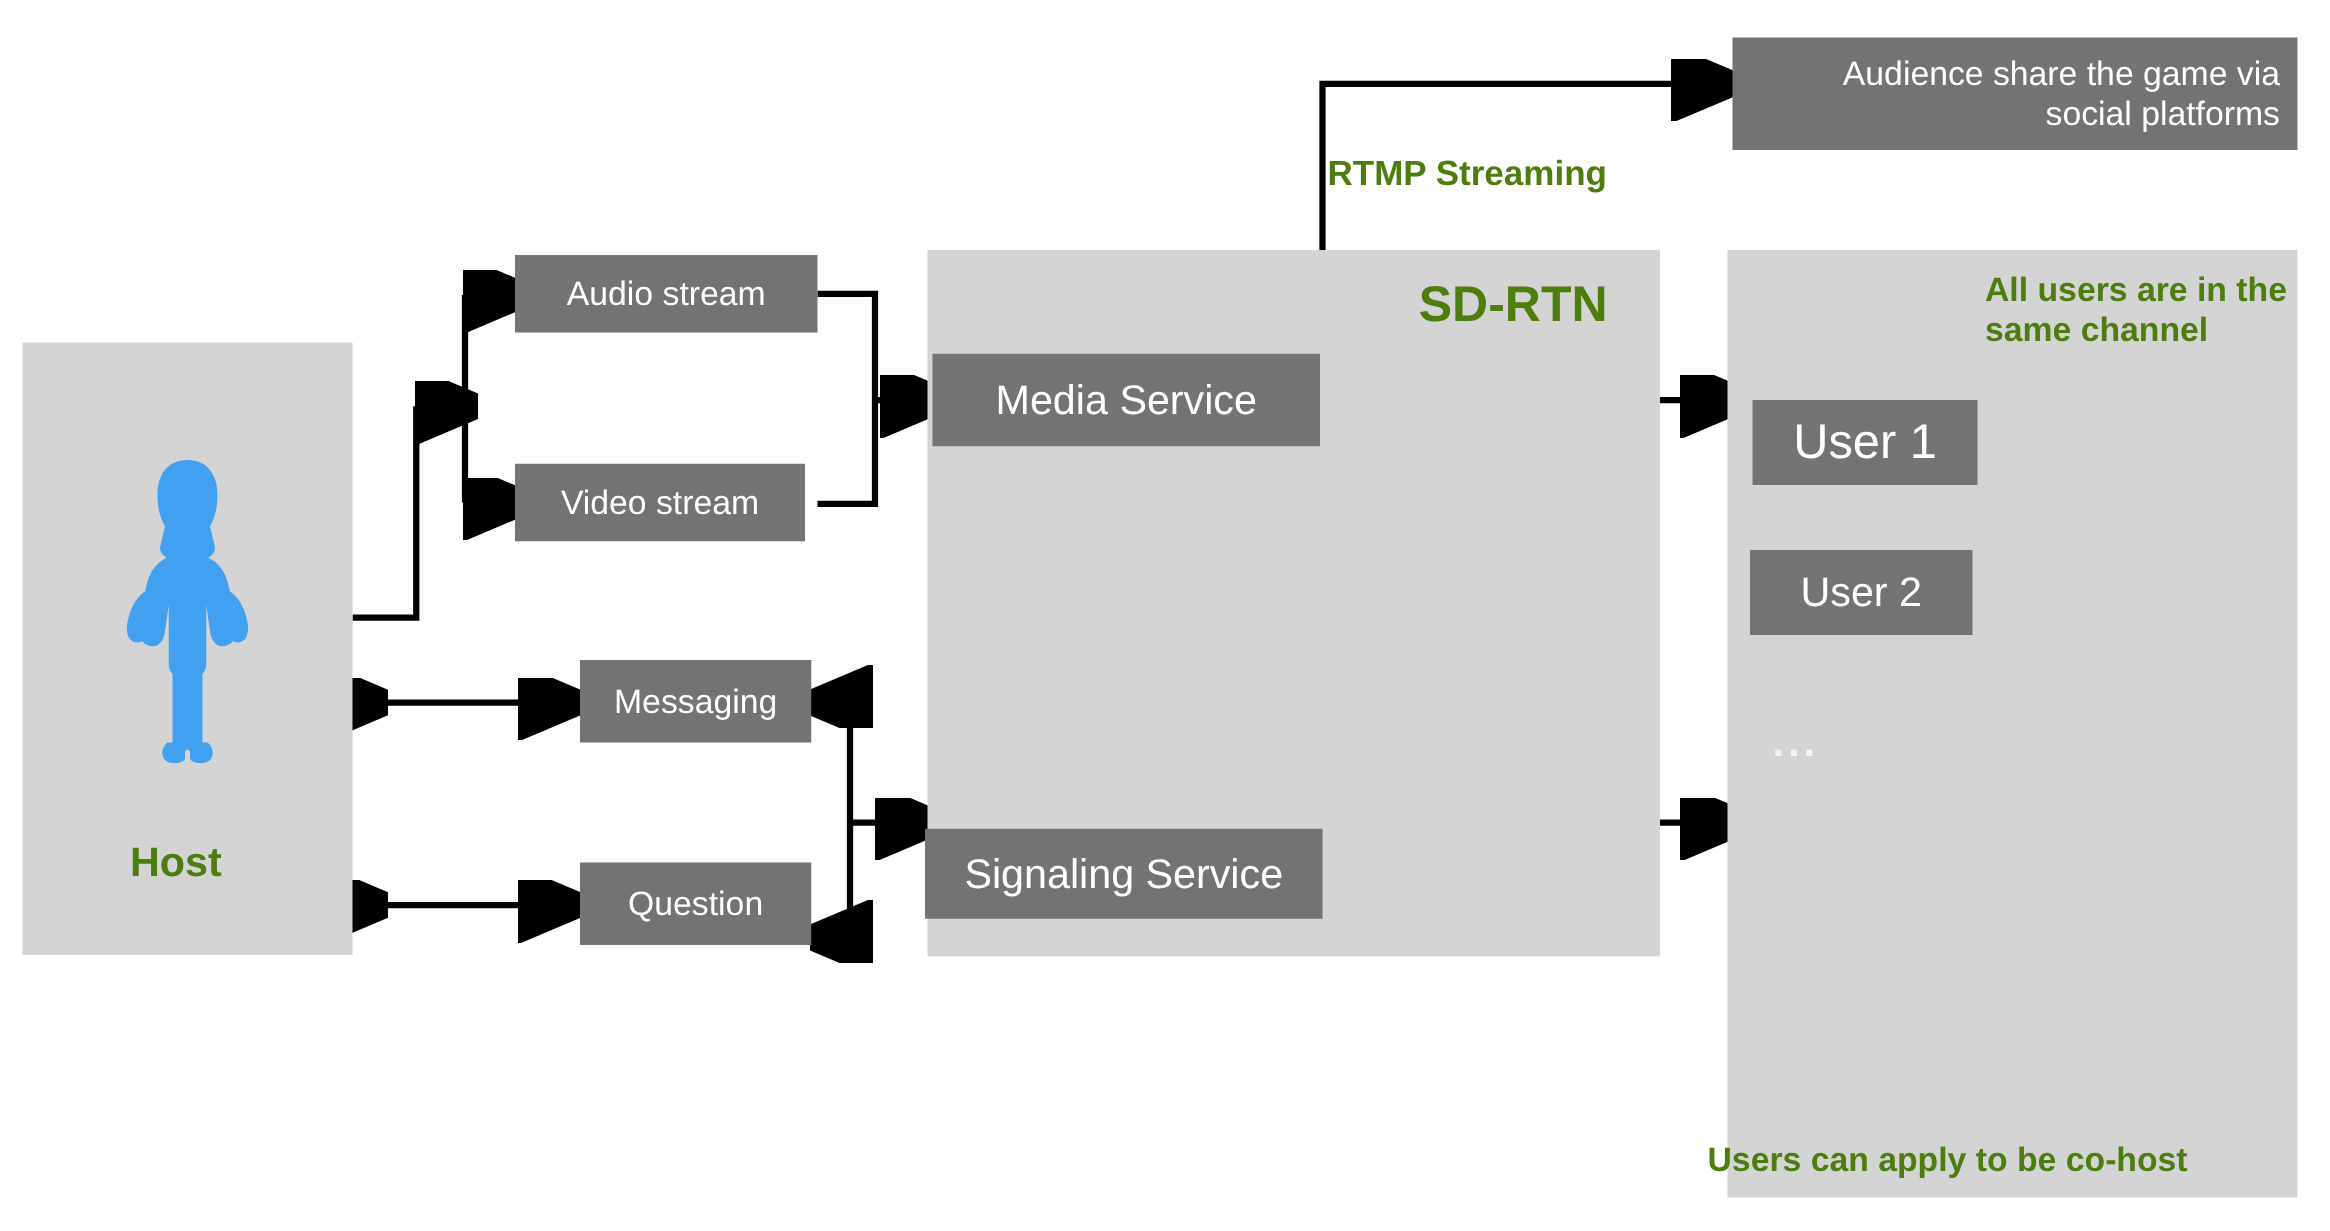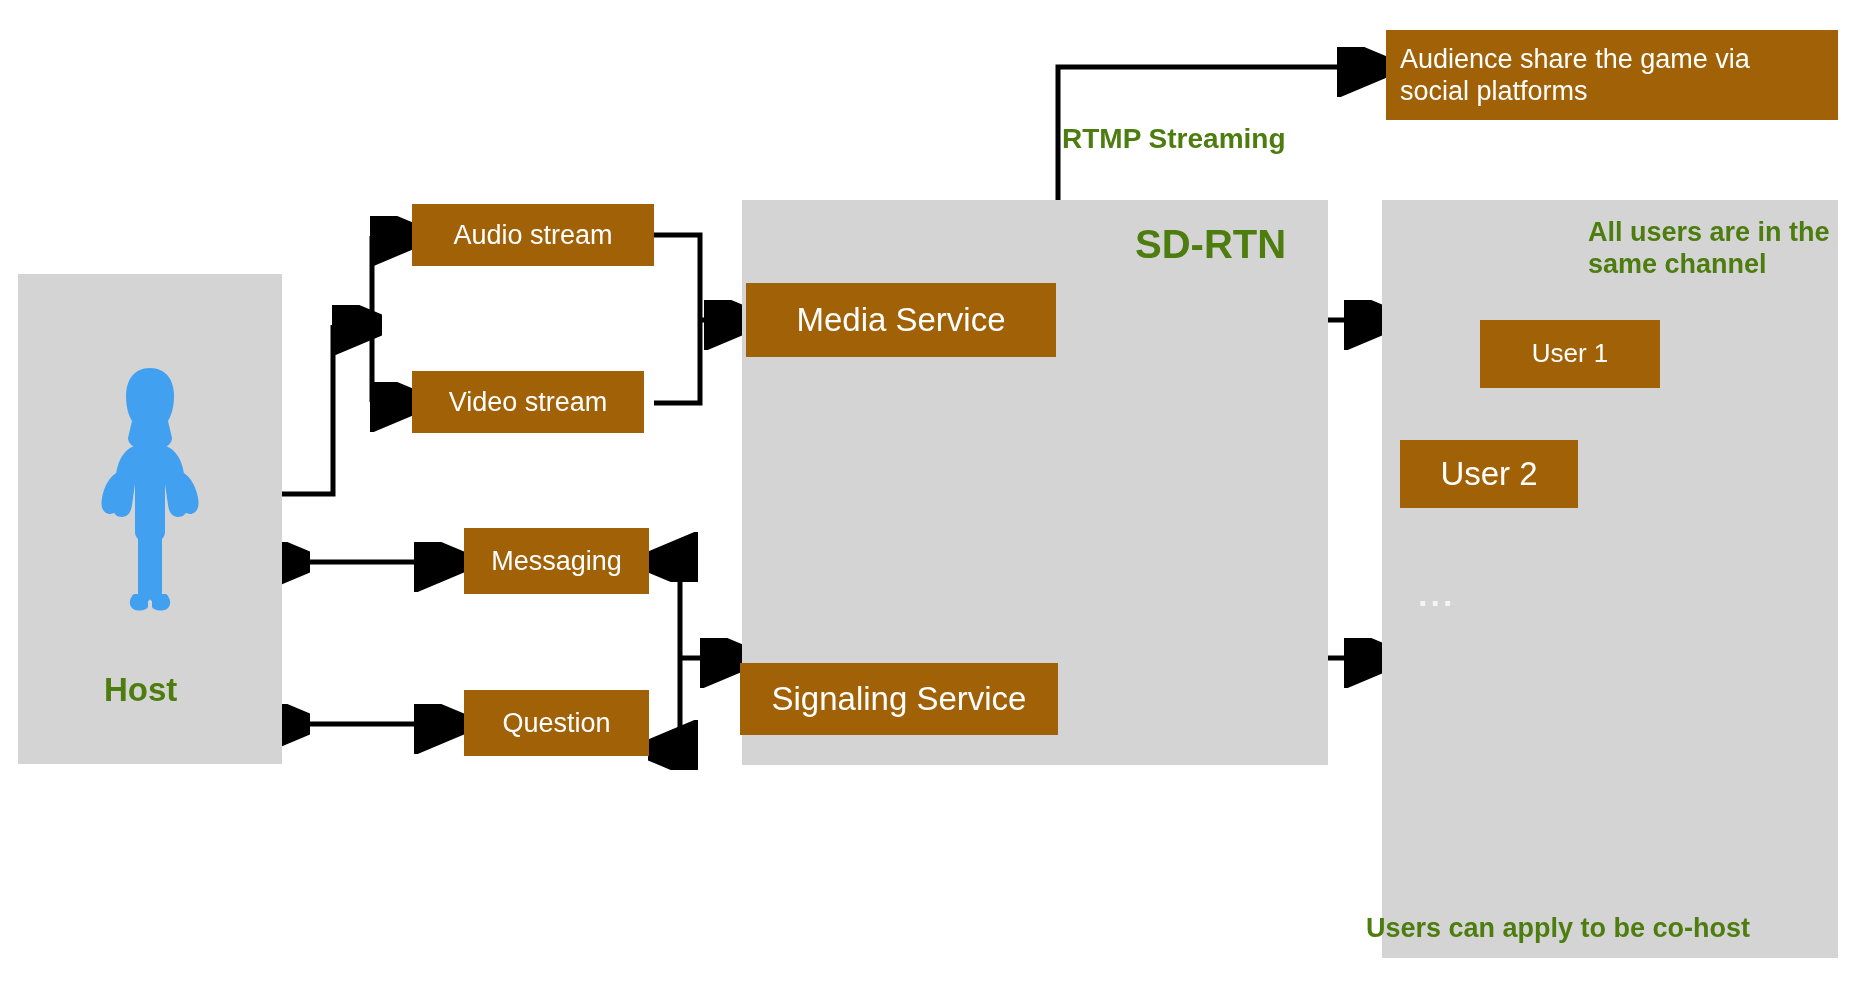--- a/index.html
+++ b/index.html
@@ -17,26 +17,26 @@
     height: 985px;
     background: #ffffff;
     overflow: hidden;
   }
   .panel {
     position: absolute;
     background: #d4d4d4;
   }
   .blue-box {
     position: absolute;
-    background: #a16207;
+    background: #737373;
     color: #ffffff;
     display: flex;
     align-items: center;
     justify-content: center;
-    text-align: left;
+    text-align: right;
     font-family: "Liberation Sans", sans-serif;
     font-weight: 400;
     line-height: 1.2;
     box-sizing: border-box;
   }
   .bold-label {
     position: absolute;
     color: #4d7c0f;
     font-weight: bold;
     font-family: "Liberation Sans", sans-serif;
@@ -155,21 +155,21 @@
 
   <div class="blue-box" style="left:1386px; top:30px; width:452px; height:90px; font-size:27px; padding:0 14px;">Audience share the game via social platforms</div>
 
   <div class="panel" style="left:1382px; top:200px; width:456px; height:758px;">
   </div>
 
   <div class="bold-label" style="left:1588px; top:216px; font-size:27px; width:250px;">
     <span>All users are in the same channel</span>
   </div>
 
-  <div class="blue-box" style="left:1480px; top:320px; width:180px; height:68px; font-size:26px;">User 1</div>
+  <div class="blue-box" style="left:1402px; top:320px; width:180px; height:68px; font-size:39px;">User 1</div>
 
   <div class="blue-box" style="left:1400px; top:440px; width:178px; height:68px; font-size:33px;">User 2</div>
 
   <div class="dots" style="left:1418px; top:575px; font-size:34px;">...</div>
 
 
   <div class="bold-label" style="left:1338px; top:912px; font-size:27px;margin-left:28px;">Users can apply to be co-host</div>
 
 </div>
 

